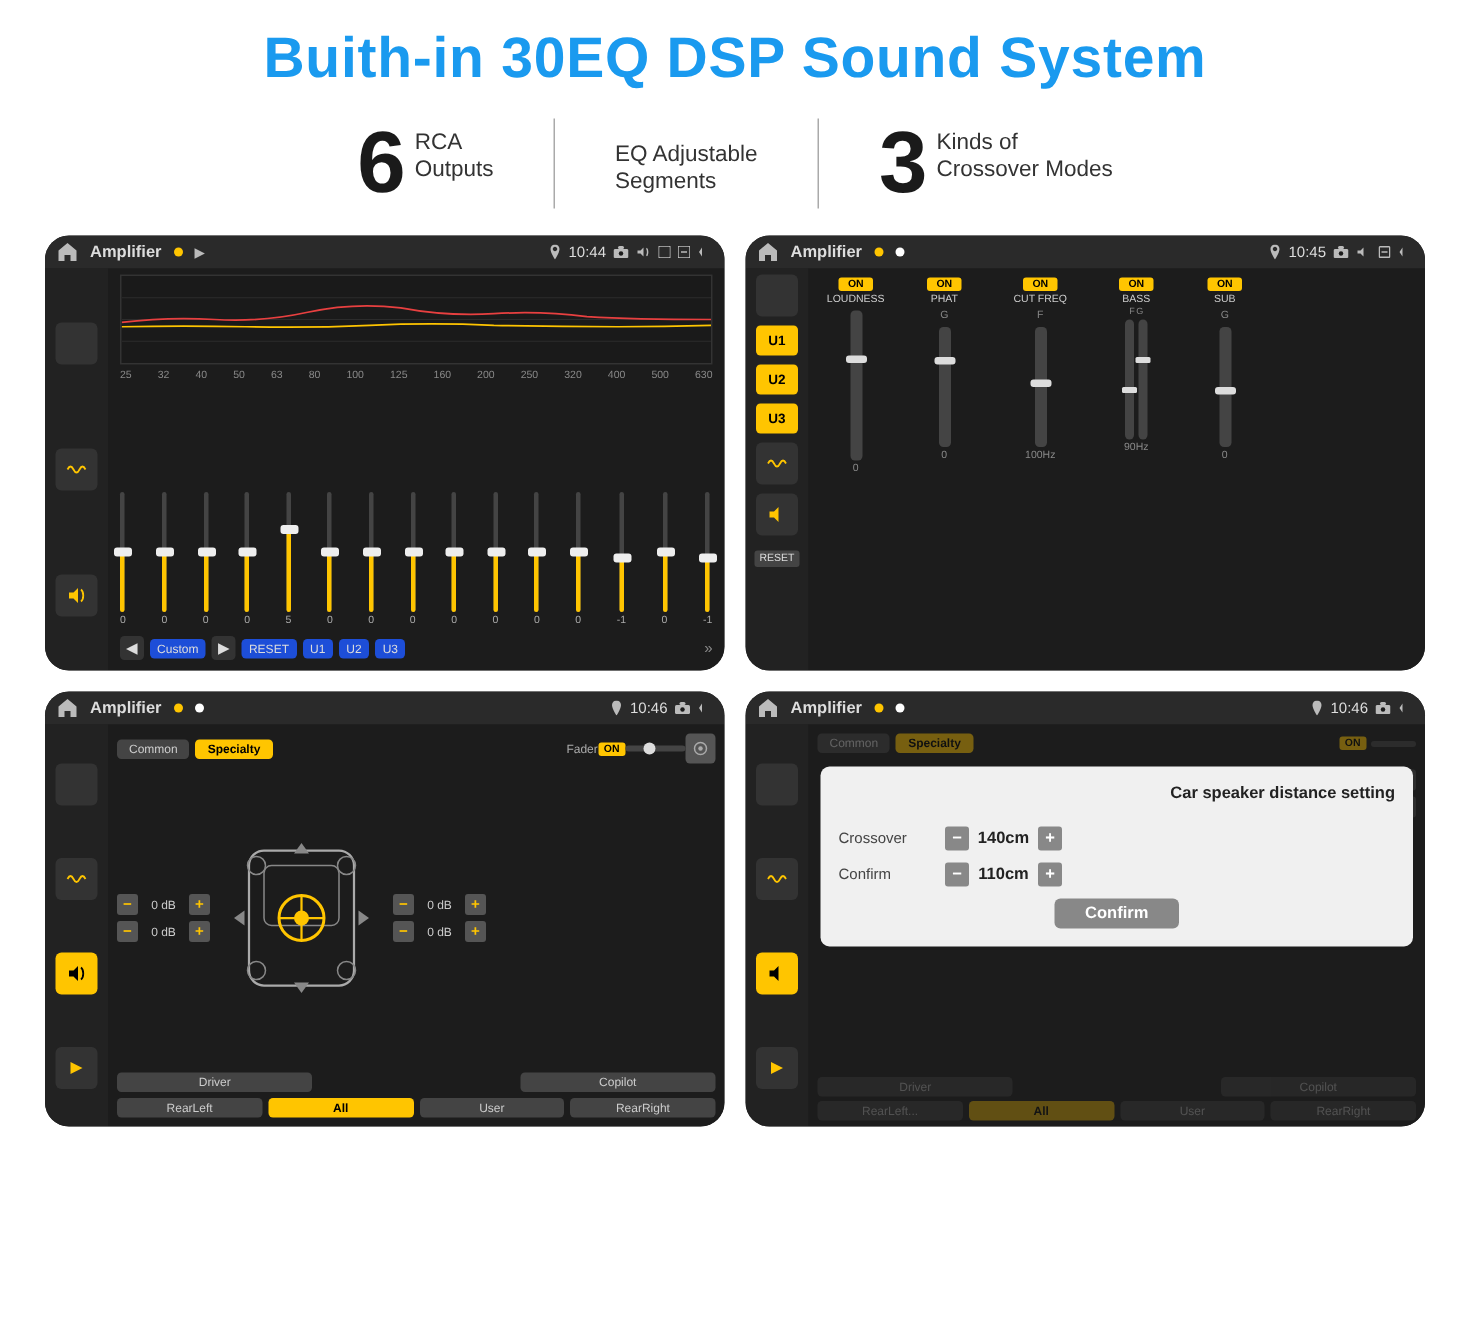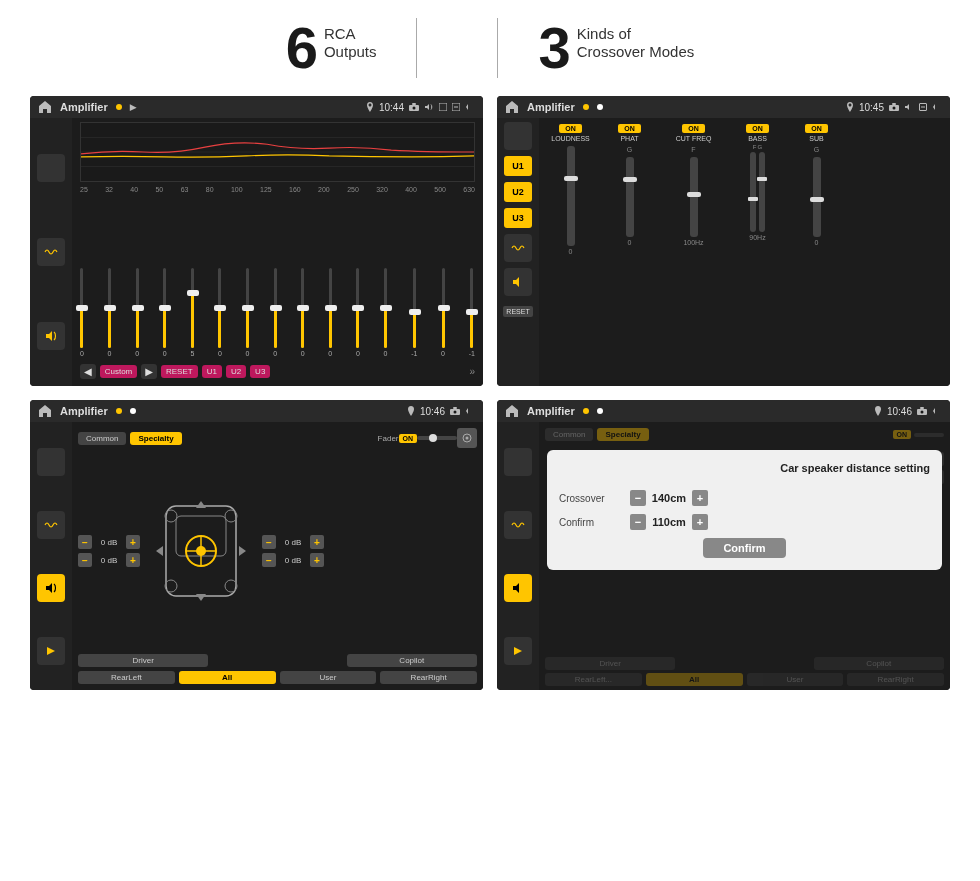--- a/index.html
+++ b/index.html
@@ -68,21 +68,21 @@
 
     .screens-grid {
       display: grid;
       grid-template-columns: 1fr 1fr;
       gap: 14px;
       width: 100%;
     }
 
     .screen-panel {
       background: #1a1a1a;
-      border-radius: 4px;
+      border-radius: 16px;
       overflow: hidden;
       height: 290px;
       position: relative;
     }
 
     
     .top-bar {
       background: #2a2a2a;
       height: 22px;
       display: flex;
@@ -222,21 +222,21 @@
     }
 
     .eq-bottom-bar {
       display: flex;
       gap: 4px;
       align-items: center;
       padding: 3px 0;
     }
 
     .eq-btn {
-      background: #be185d;
+      background: #1d4ed8;
       color: #ddd;
       font-size: 8px;
       padding: 2px 5px;
       border-radius: 3px;
       border: none;
     }
 
     .eq-btn-arrow {
       background: #333;
       color: #ddd;
@@ -610,29 +610,32 @@
       background: #fff;
       border-radius: 50%;
       display: inline-block;
     }
   </style>
 </head>
 <body>
 
 <div class="page-wrapper">
 
+  <div class="main-title">Buith-in 30EQ DSP Sound System</div>
 
   <div class="stats-row">
     <div class="stat-item">
       <span class="stat-number">6</span>
       <span class="stat-label" style="white-space:pre-line">RCA
 Outputs</span>
     </div>
     <div class="stat-divider"></div>
     <div class="stat-item">
+      <span class="stat-label" style="white-space:pre-line">EQ Adjustable
+Segments</span>
     </div>
     <div class="stat-divider"></div>
     <div class="stat-item">
       <span class="stat-number">3</span>
       <span class="stat-label" style="white-space:pre-line">Kinds of
 Crossover Modes</span>
     </div>
   </div>
 
   <div class="screens-grid">

